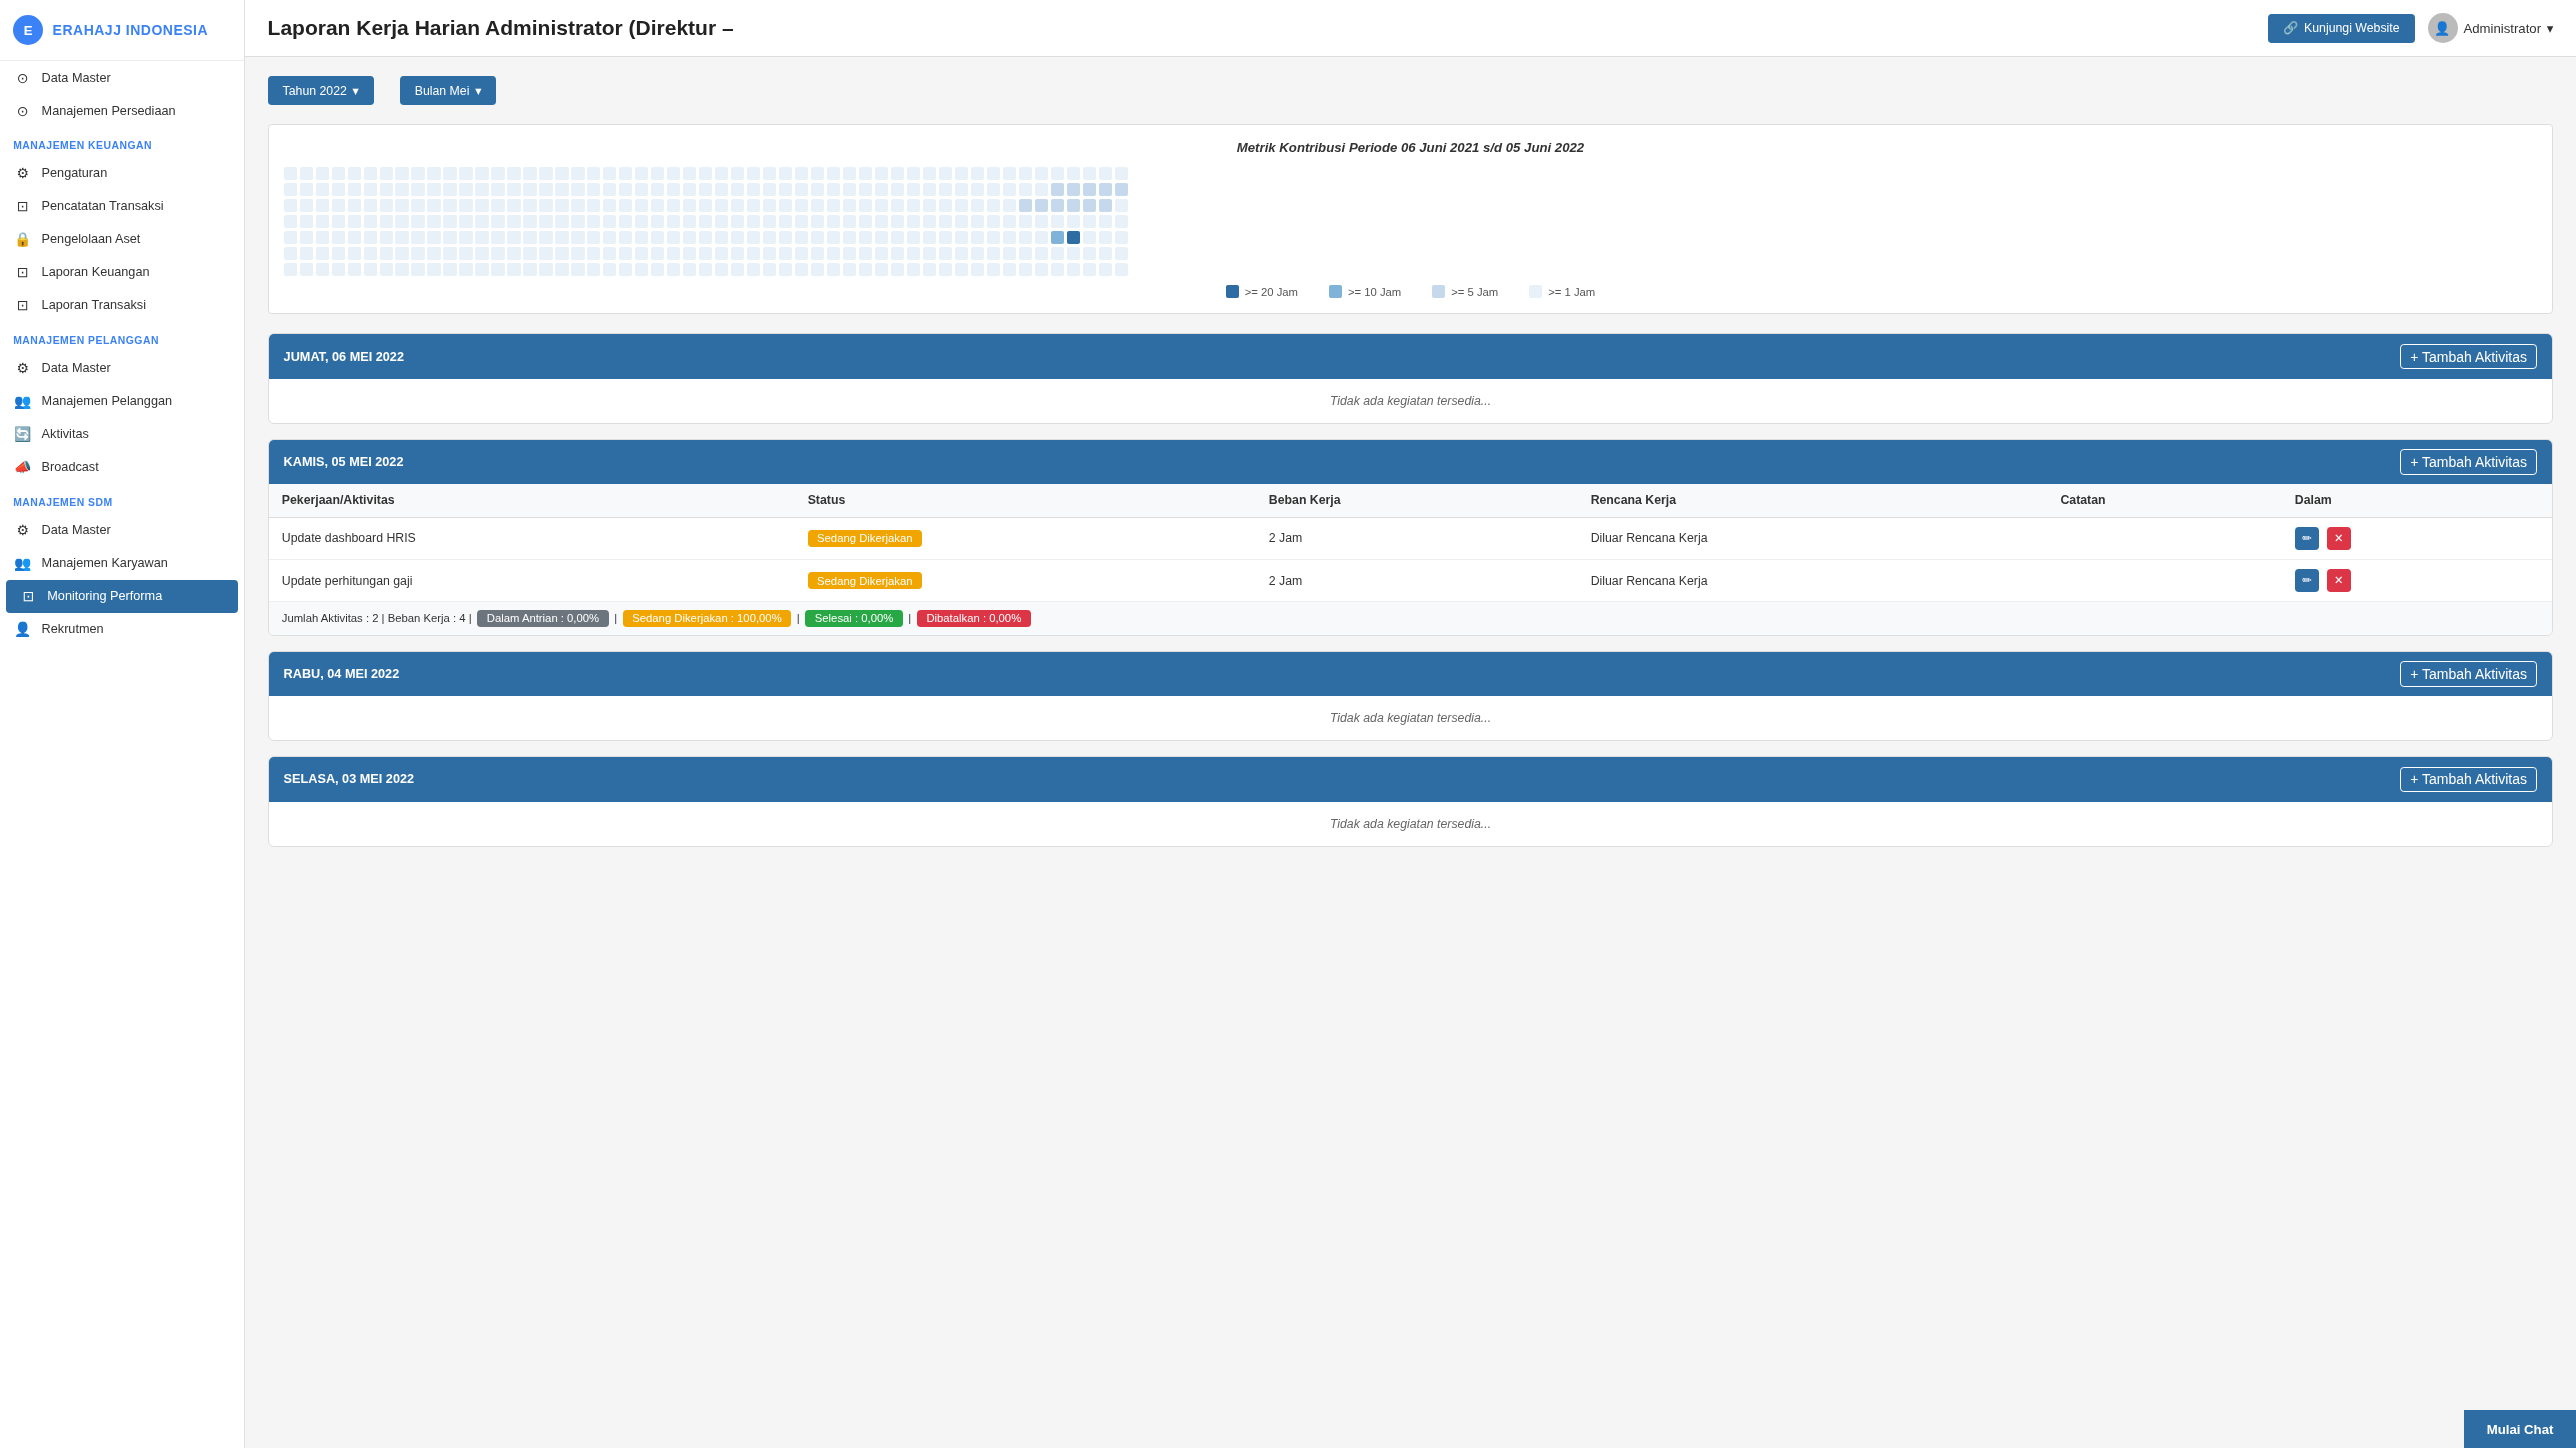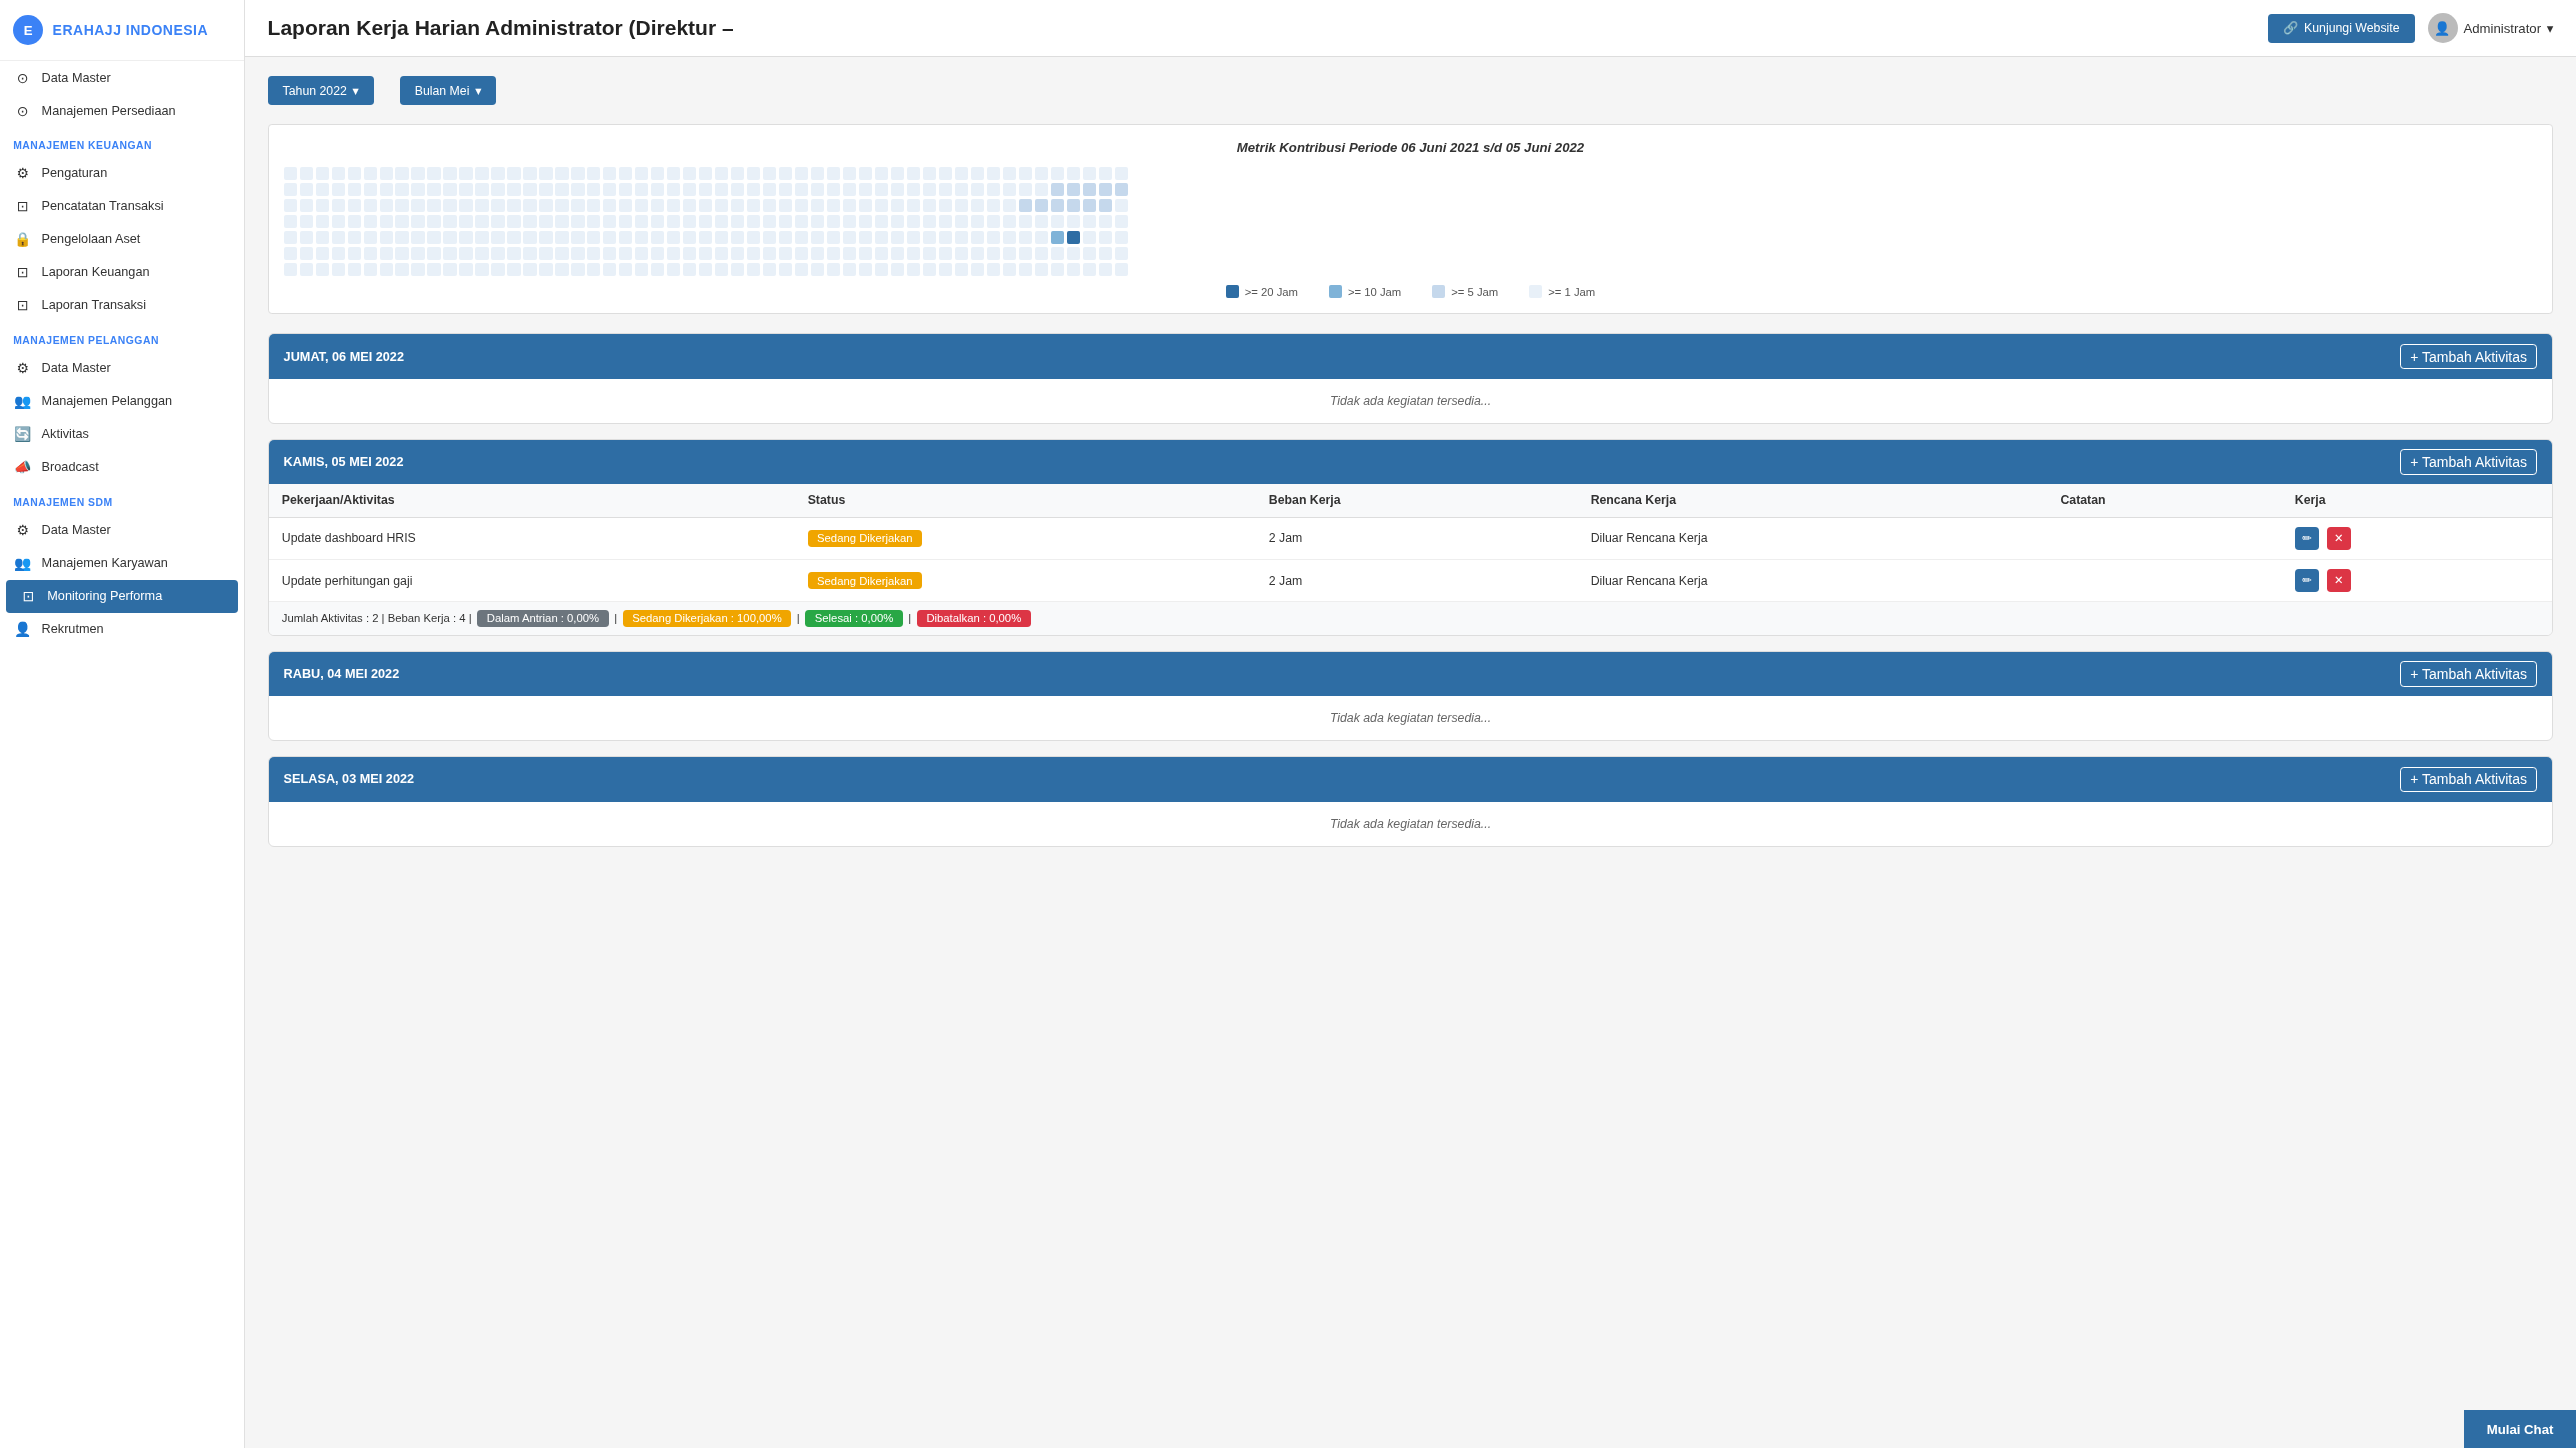--- a/index.html
+++ b/index.html
@@ -832,21 +832,21 @@
         <button class="btn-tambah">+ Tambah Aktivitas</button>
       </div>
       <table class="activity-table">
         <thead>
           <tr>
             <th>Pekerjaan/Aktivitas</th>
             <th>Status</th>
             <th>Beban Kerja</th>
             <th>Rencana Kerja</th>
             <th>Catatan</th>
-            <th>Kerja</th>
+            <th>Dalam</th>
           </tr>
         </thead>
         <tbody>
           <tr>
             <td>Update dashboard HRIS</td>
             <td>
               <span class="badge badge-sedang">Sedang Dikerjakan</span>
             </td>
             <td>2 Jam</td>
             <td>Diluar Rencana Kerja</td>

